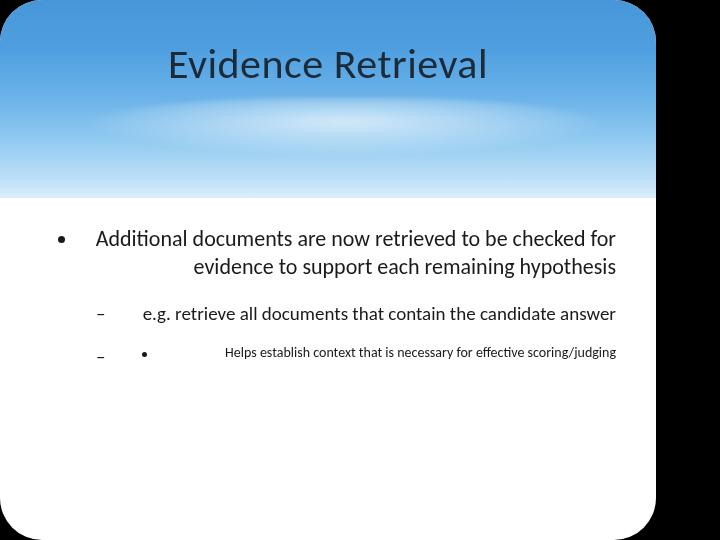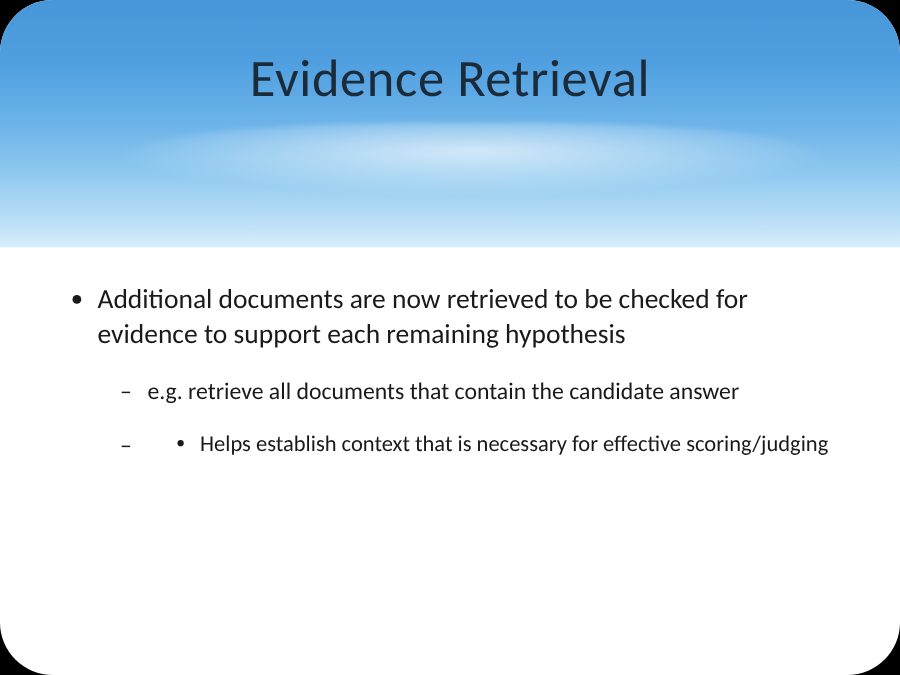--- a/index.html
+++ b/index.html
@@ -3,21 +3,21 @@
 <meta charset="utf-8">
 <style>
   * { margin: 0; padding: 0; box-sizing: border-box; }
   html, body { width: 720px; height: 540px; overflow: hidden; }
   body {
     font-family: "Segoe UI", "Candara", "Calibri", sans-serif;
     background: #000;
   }
   .slide {
     position: relative;
-    width: 720px;
+    width: 656px;
     height: 540px;
     background: #fff;
     border-radius: 42px;
     overflow: hidden;
   }
   .header-band {
     position: relative;
     width: 100%;
     height: 198px;
     background: linear-gradient(180deg, #4696d9 0%, #4f9fe0 25%, #6cb3e9 50%, #8fc9f0 70%, #b7ddf6 88%, #d9eefb 100%);
@@ -45,21 +45,21 @@
     color: #1b2b3a;
     letter-spacing: 0.5px;
   }
   .content {
     position: absolute;
     top: 225px;
     left: 52px;
     right: 40px;
     color: #1a1a1a;
   }
-  ul { list-style: none; }
+  ul { list-style: none; text-align: right; }
   .lvl1 > li {
     position: relative;
     padding-left: 26px;
     font-size: 22px;
     line-height: 1.28;
     margin-bottom: 22px;
     font-weight: 400;
   }
   .lvl1 > li::before {
     content: "";
@@ -90,21 +90,21 @@
     font-size: 19px;
     color: #1a1a1a;
   }
   .lvl3 {
     margin-top: 16px;
     margin-left: 18px;
   }
   .lvl3 > li {
     position: relative;
     padding-left: 24px;
-    font-size: 18px;
+    font-size: 14px;
     line-height: 1.3;
   }
   .lvl3 > li::before {
     content: "";
     position: absolute;
     left: 6px;
     top: 8px;
     width: 5px;
     height: 5px;
     background: #1a1a1a;

